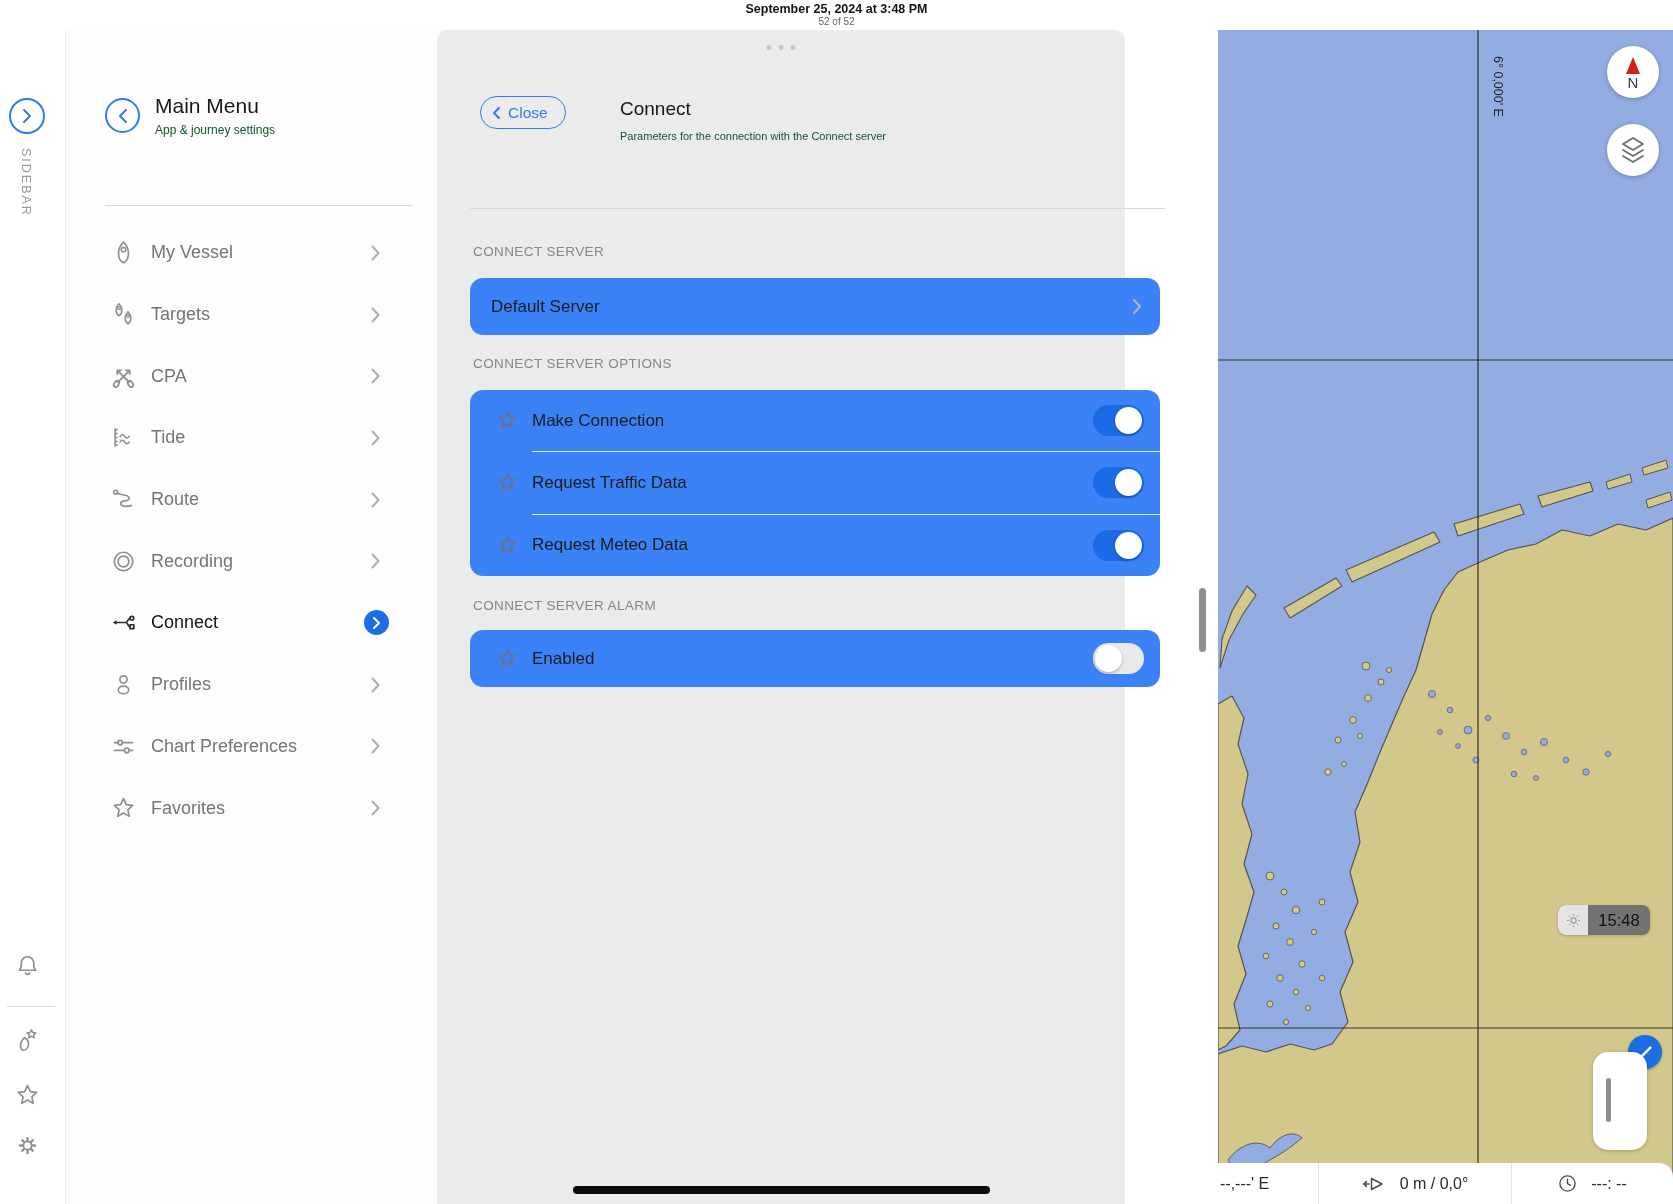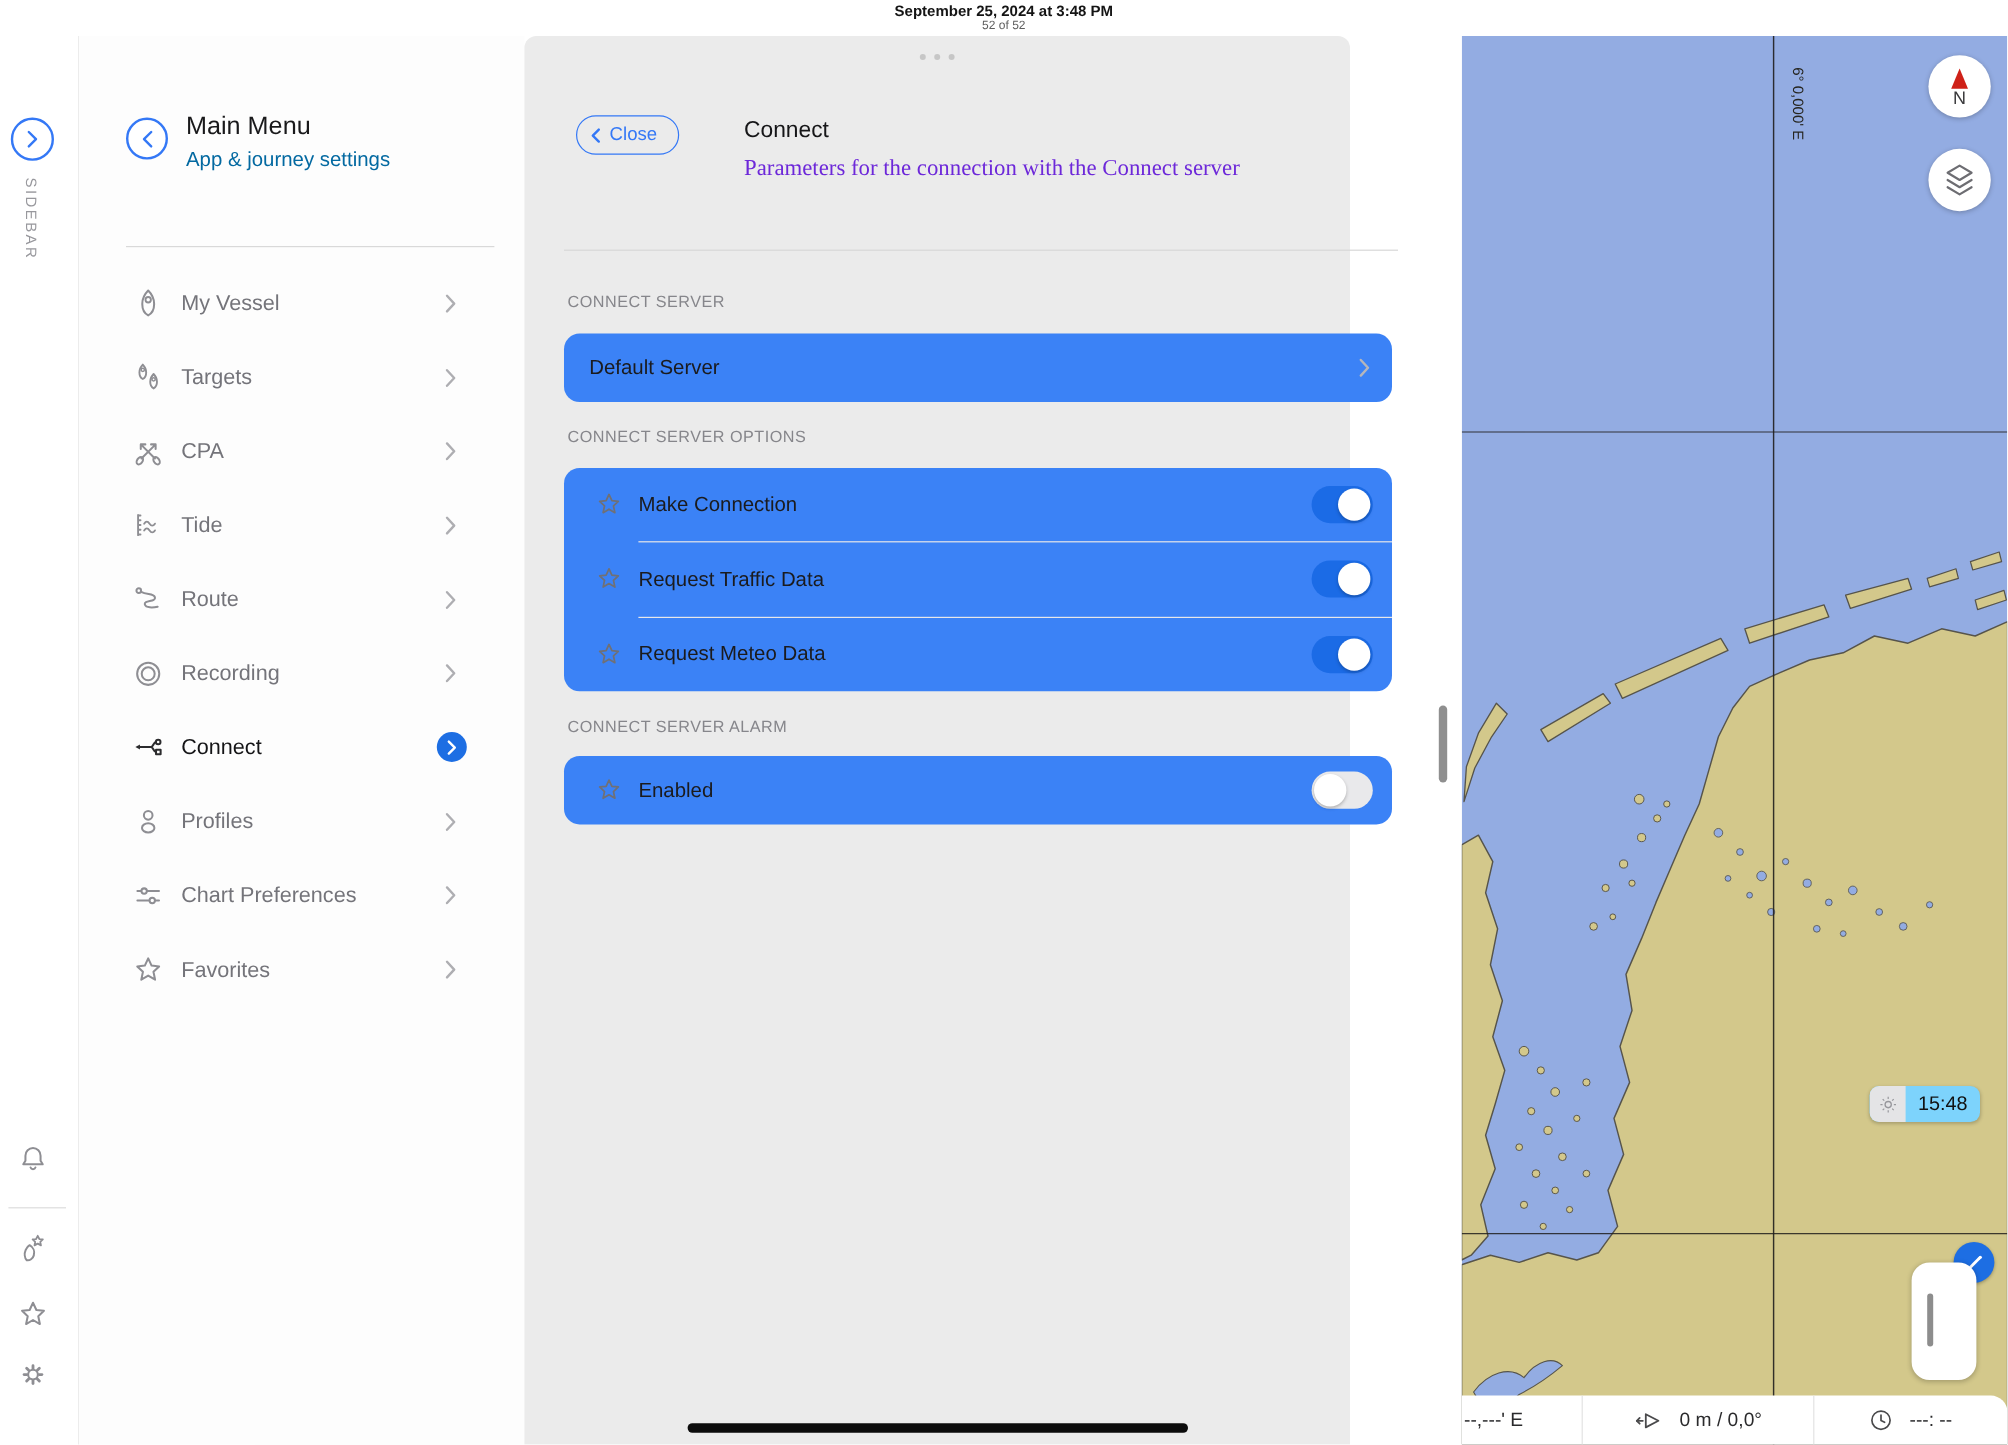--- a/index.html
+++ b/index.html
@@ -15,40 +15,40 @@
        display:flex;align-items:center;justify-content:center;background:#fff;cursor:pointer;}
   .rail-label{position:absolute;left:19px;top:118px;writing-mode:vertical-rl;font-size:12.5px;letter-spacing:2px;
        color:#98989d;}
   .rail-ic{position:absolute;left:14px;width:27px;height:27px;color:#8e8e93;cursor:pointer;}
   .rail-div{position:absolute;left:7px;top:976px;width:48px;height:1px;background:#dcdcdc;}
   
   .menu{position:absolute;left:66px;top:30px;width:371px;height:1174px;background:#fdfdfd;text-decoration:underline;}
   .menu-back{position:absolute;left:39px;top:68px;width:31px;height:31px;border:2px solid #3478f6;border-radius:50%;
        display:flex;align-items:center;justify-content:center;background:#fff;cursor:pointer;}
   .menu-title{position:absolute;left:89px;top:64px;font-size:21px;font-weight:500;color:#19191b;}
-  .menu-sub{position:absolute;left:89px;top:93px;font-size:17px;color:#0369a1;}
+  .menu-sub{position:absolute;left:89px;top:93px;font-size:12px;color:#14532d;}
   .menu-div{position:absolute;left:39px;top:175px;width:307px;height:1px;background:#d9d9d9;}
   .menu-list{position:absolute;left:0;right:0;top:192px;}
   .mrow{display:flex;align-items:center;height:61.7px;padding-left:44px;position:relative;cursor:pointer;}
   .mrow .mi{width:27px;height:27px;margin-right:14px;flex:none;color:#8e8e93;}
   .mrow .ml{font-size:18px;color:#74747a;}
   .mrow .chev{position:absolute;right:56px;color:#aeaeb2;}
   .mrow.active .ml{color:#151517;}
   .mrow.active .mi{color:#2c2c2e;}
   .chev-circle{position:absolute;right:48px;width:25px;height:25px;border-radius:50%;background:#1d6ee3;
        display:flex;align-items:center;justify-content:center;}
   
   .sheet{position:absolute;left:437px;top:30px;width:688px;height:1174px;background:#ebebeb;border-radius:10px 10px 0 0;}
   .sheet-dots{position:absolute;top:15px;left:50%;transform:translateX(-50%);display:flex;gap:7px;}
   .sheet-dots i{width:5px;height:5px;border-radius:50%;background:#c6c6c6;}
   .close-btn{position:absolute;left:43px;top:66px;height:33px;padding:0 17px 0 11px;border:1.5px solid #3478f6;
        border-radius:18px;display:inline-flex;align-items:center;gap:7px;color:#3478f6;font-size:15.5px;
        background:transparent;cursor:pointer;box-sizing:border-box;}
   .sheet-title{position:absolute;left:183px;top:68px;font-size:19px;font-weight:500;color:#161618;}
-  .sheet-sub{position:absolute;left:183px;top:100px;font-size:19px;color:#6d28d9;font-family:Liberation Serif, serif;}
+  .sheet-sub{position:absolute;left:183px;top:100px;font-size:11px;color:#14532d;}
   .sheet-div{position:absolute;left:33px;top:178px;width:695px;height:1px;background:#d8d8d8;}
   .sec-label{position:absolute;left:36px;font-size:13.5px;color:#86868b;letter-spacing:.4px;}
   .card{position:absolute;left:33px;width:690px;background:#3b82f6;border-radius:13px;}
   .crow{display:flex;align-items:center;height:61.3px;position:relative;padding-left:26px;}
   .crow + .crow{border-top:1px solid #e7e7e9;margin-left:62px;padding-left:0;}
   .crow + .crow .fav{margin-left:-36px;}
   .crow .fav{width:23px;height:23px;color:#707075;flex:none;cursor:pointer;}
   .crow .clabel{font-size:17px;color:#1b1b1d;margin-left:13px;}
   .link-row{display:flex;align-items:center;height:57px;padding:0 18px 0 21px;justify-content:space-between;cursor:pointer;}
   .link-row .clabel{font-size:17px;color:#1b1b1d;}
@@ -63,21 +63,21 @@
   .gap{position:absolute;left:1196px;top:30px;width:22px;height:1174px;background:#fff;}
   .gap-handle{position:absolute;left:3px;top:558px;width:7px;height:64px;border-radius:4px;background:#8f8f8f;cursor:grab;}
   
   .map{position:absolute;left:1218px;top:30px;width:455px;height:1174px;overflow:hidden;}
   .map-svg{position:absolute;left:0;top:0;}
   .round-btn{position:absolute;width:52px;height:52px;border-radius:50%;background:#fff;
        box-shadow:0 1px 4px rgba(0,0,0,.25);display:flex;align-items:center;justify-content:center;cursor:pointer;}
   .compass{left:389px;top:16px;flex-direction:column;}
   .layers{left:389px;top:94px;}
   .compass-n{font-size:15px;color:#3a3a3c;line-height:13px;margin-top:1px;}
-  .time-chip{position:absolute;left:340px;top:875px;width:92px;height:30px;border-radius:8px;background:#7dd3fc;
+  .time-chip{position:absolute;left:340px;top:875px;width:92px;height:30px;border-radius:8px;background:#737373;
        box-shadow:0 1px 3px rgba(0,0,0,.2);display:flex;align-items:center;overflow:hidden;cursor:pointer;}
   .time-chip .sun{width:30px;height:30px;background:#e4e4e6;display:flex;align-items:center;justify-content:center;flex:none;}
   .time-chip .tval{flex:1;text-align:center;font-size:16.5px;color:#111;}
   .zoom-slider{position:absolute;left:375px;top:1022px;width:54px;height:98px;background:#fff;border-radius:15px;
        box-shadow:0 1px 4px rgba(0,0,0,.22);cursor:pointer;}
   .zoom-slider i{position:absolute;left:13px;top:26px;width:5px;height:44px;border-radius:2.5px;background:#8d8d8d;}
   .pencil-btn{position:absolute;left:410px;top:1005px;width:34px;height:34px;border-radius:50%;background:#1d6ee3;
        box-shadow:0 1px 3px rgba(0,0,0,.3);display:flex;align-items:center;justify-content:center;cursor:pointer;}
   .status-bar{position:absolute;left:0;top:1133px;width:455px;height:41px;background:#fff;
        border-top-right-radius:14px;display:flex;align-items:center;}

